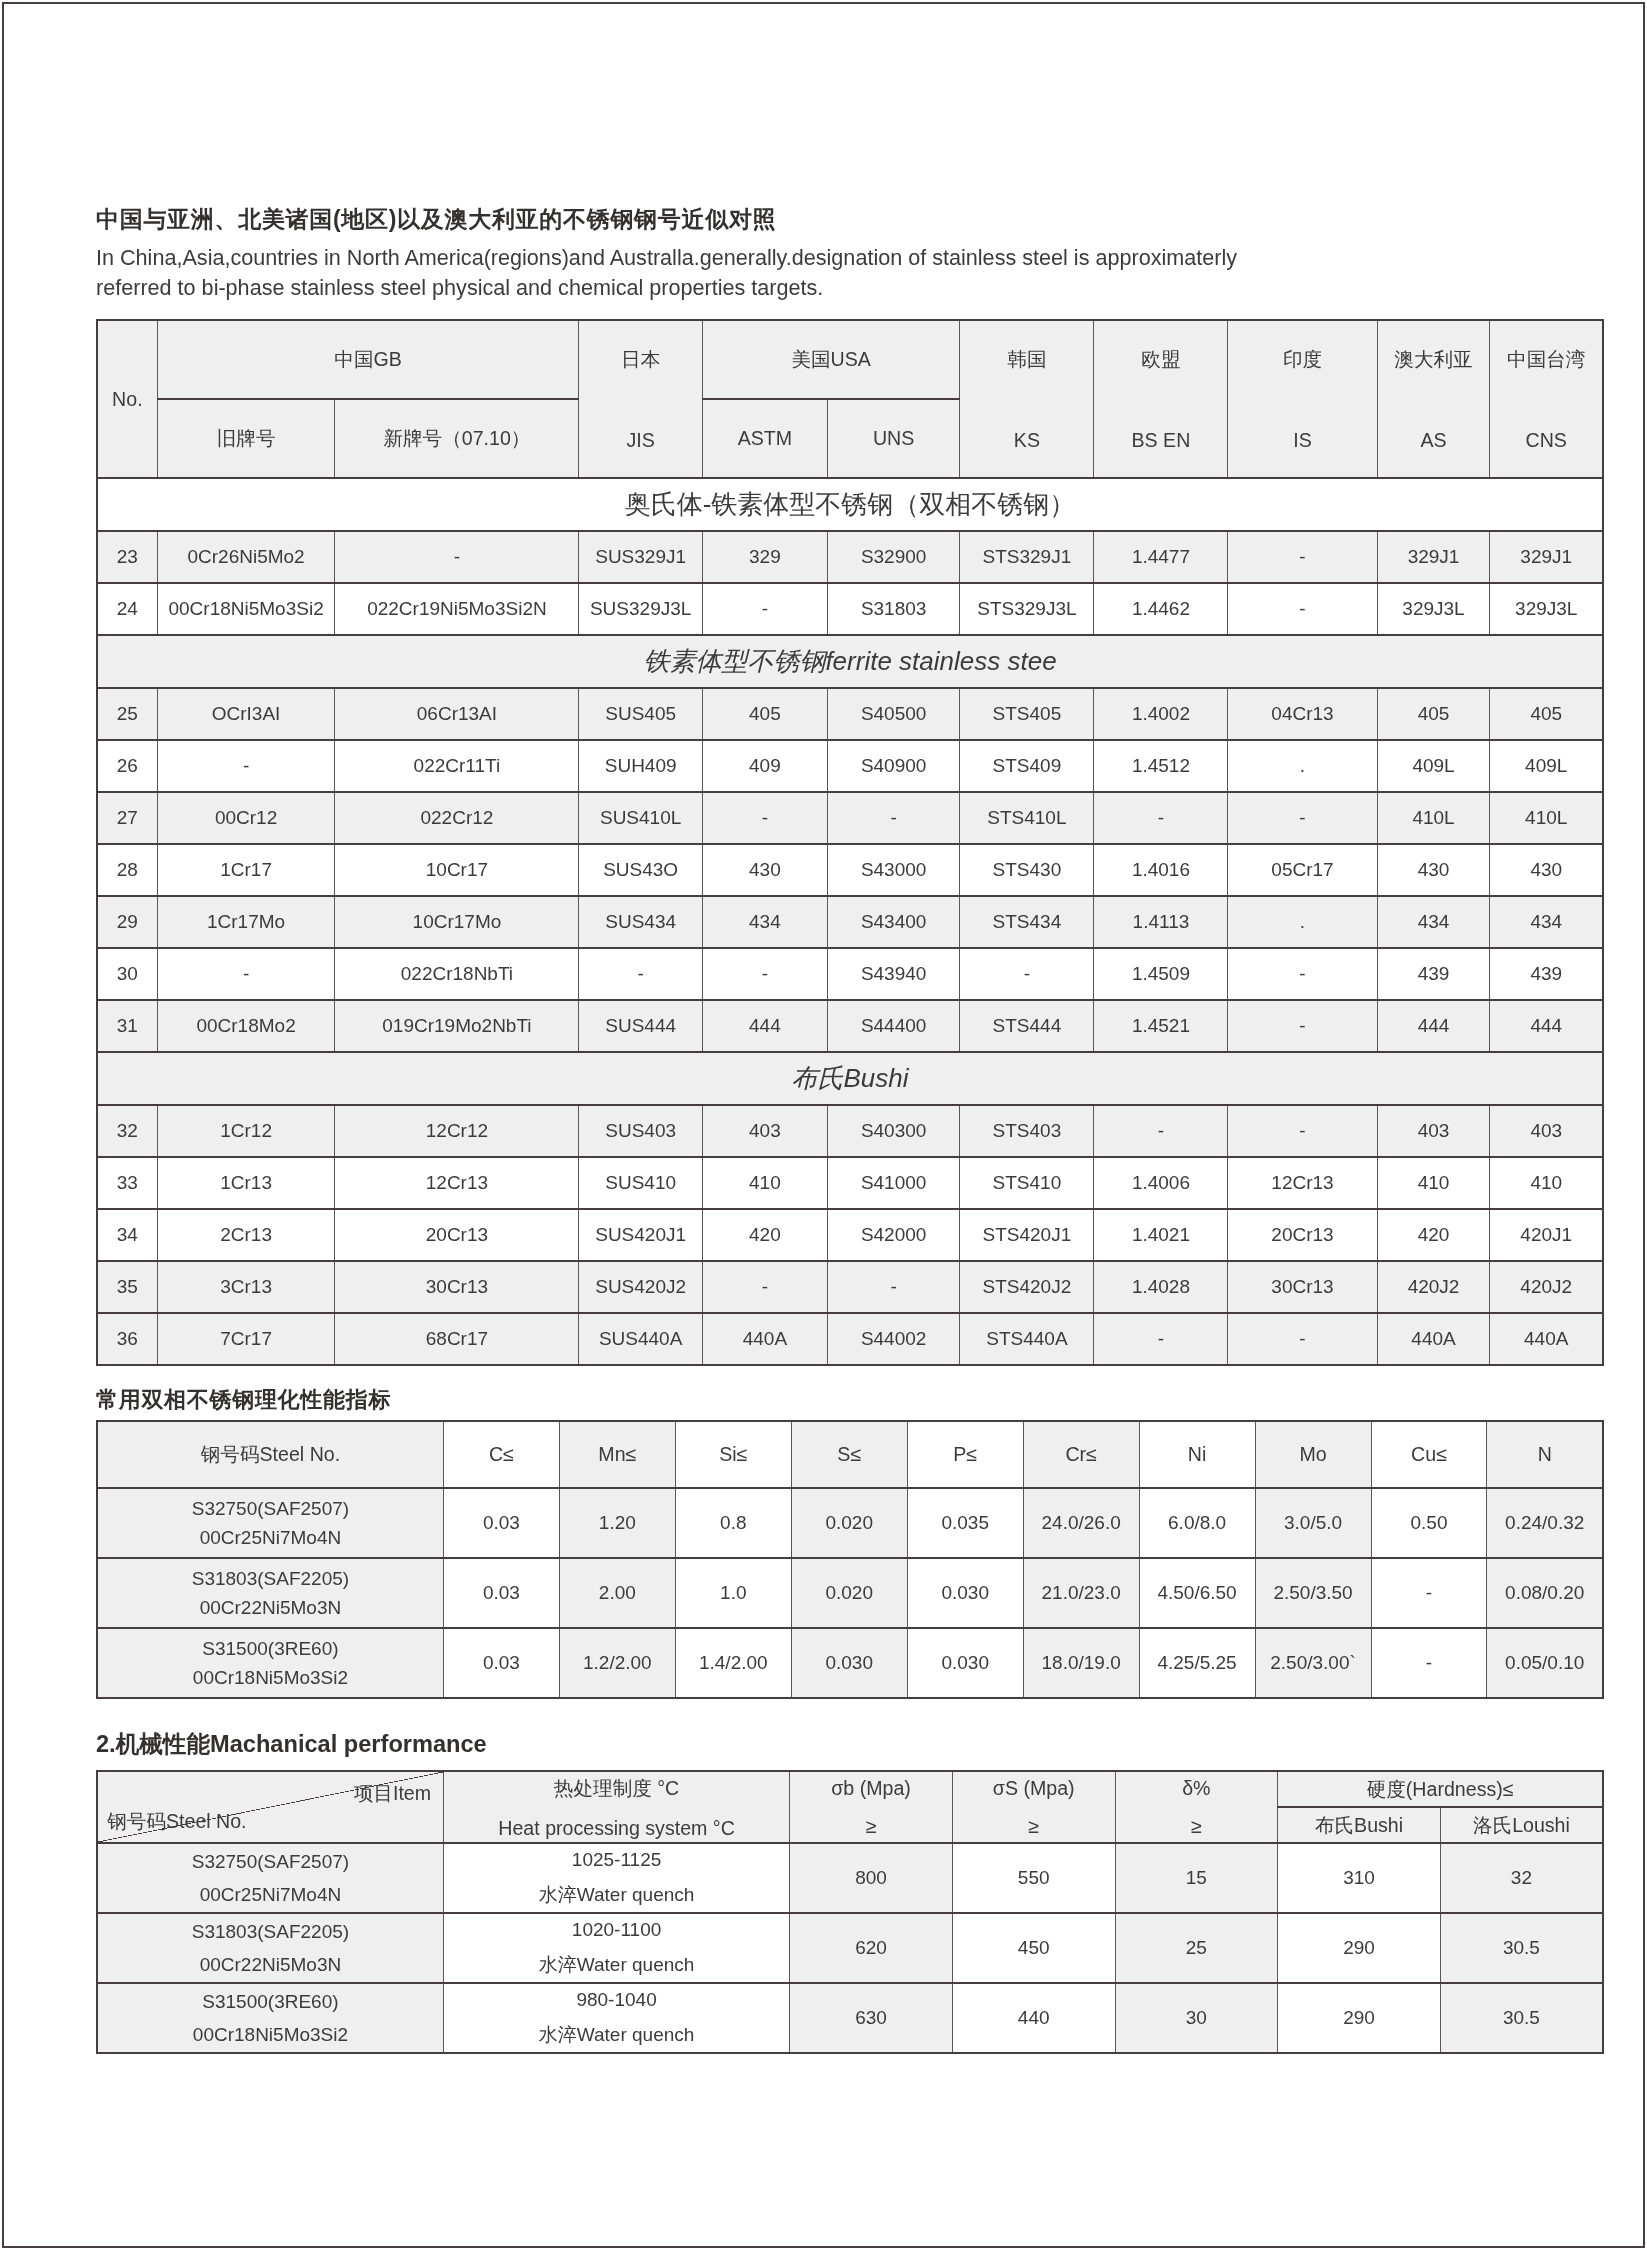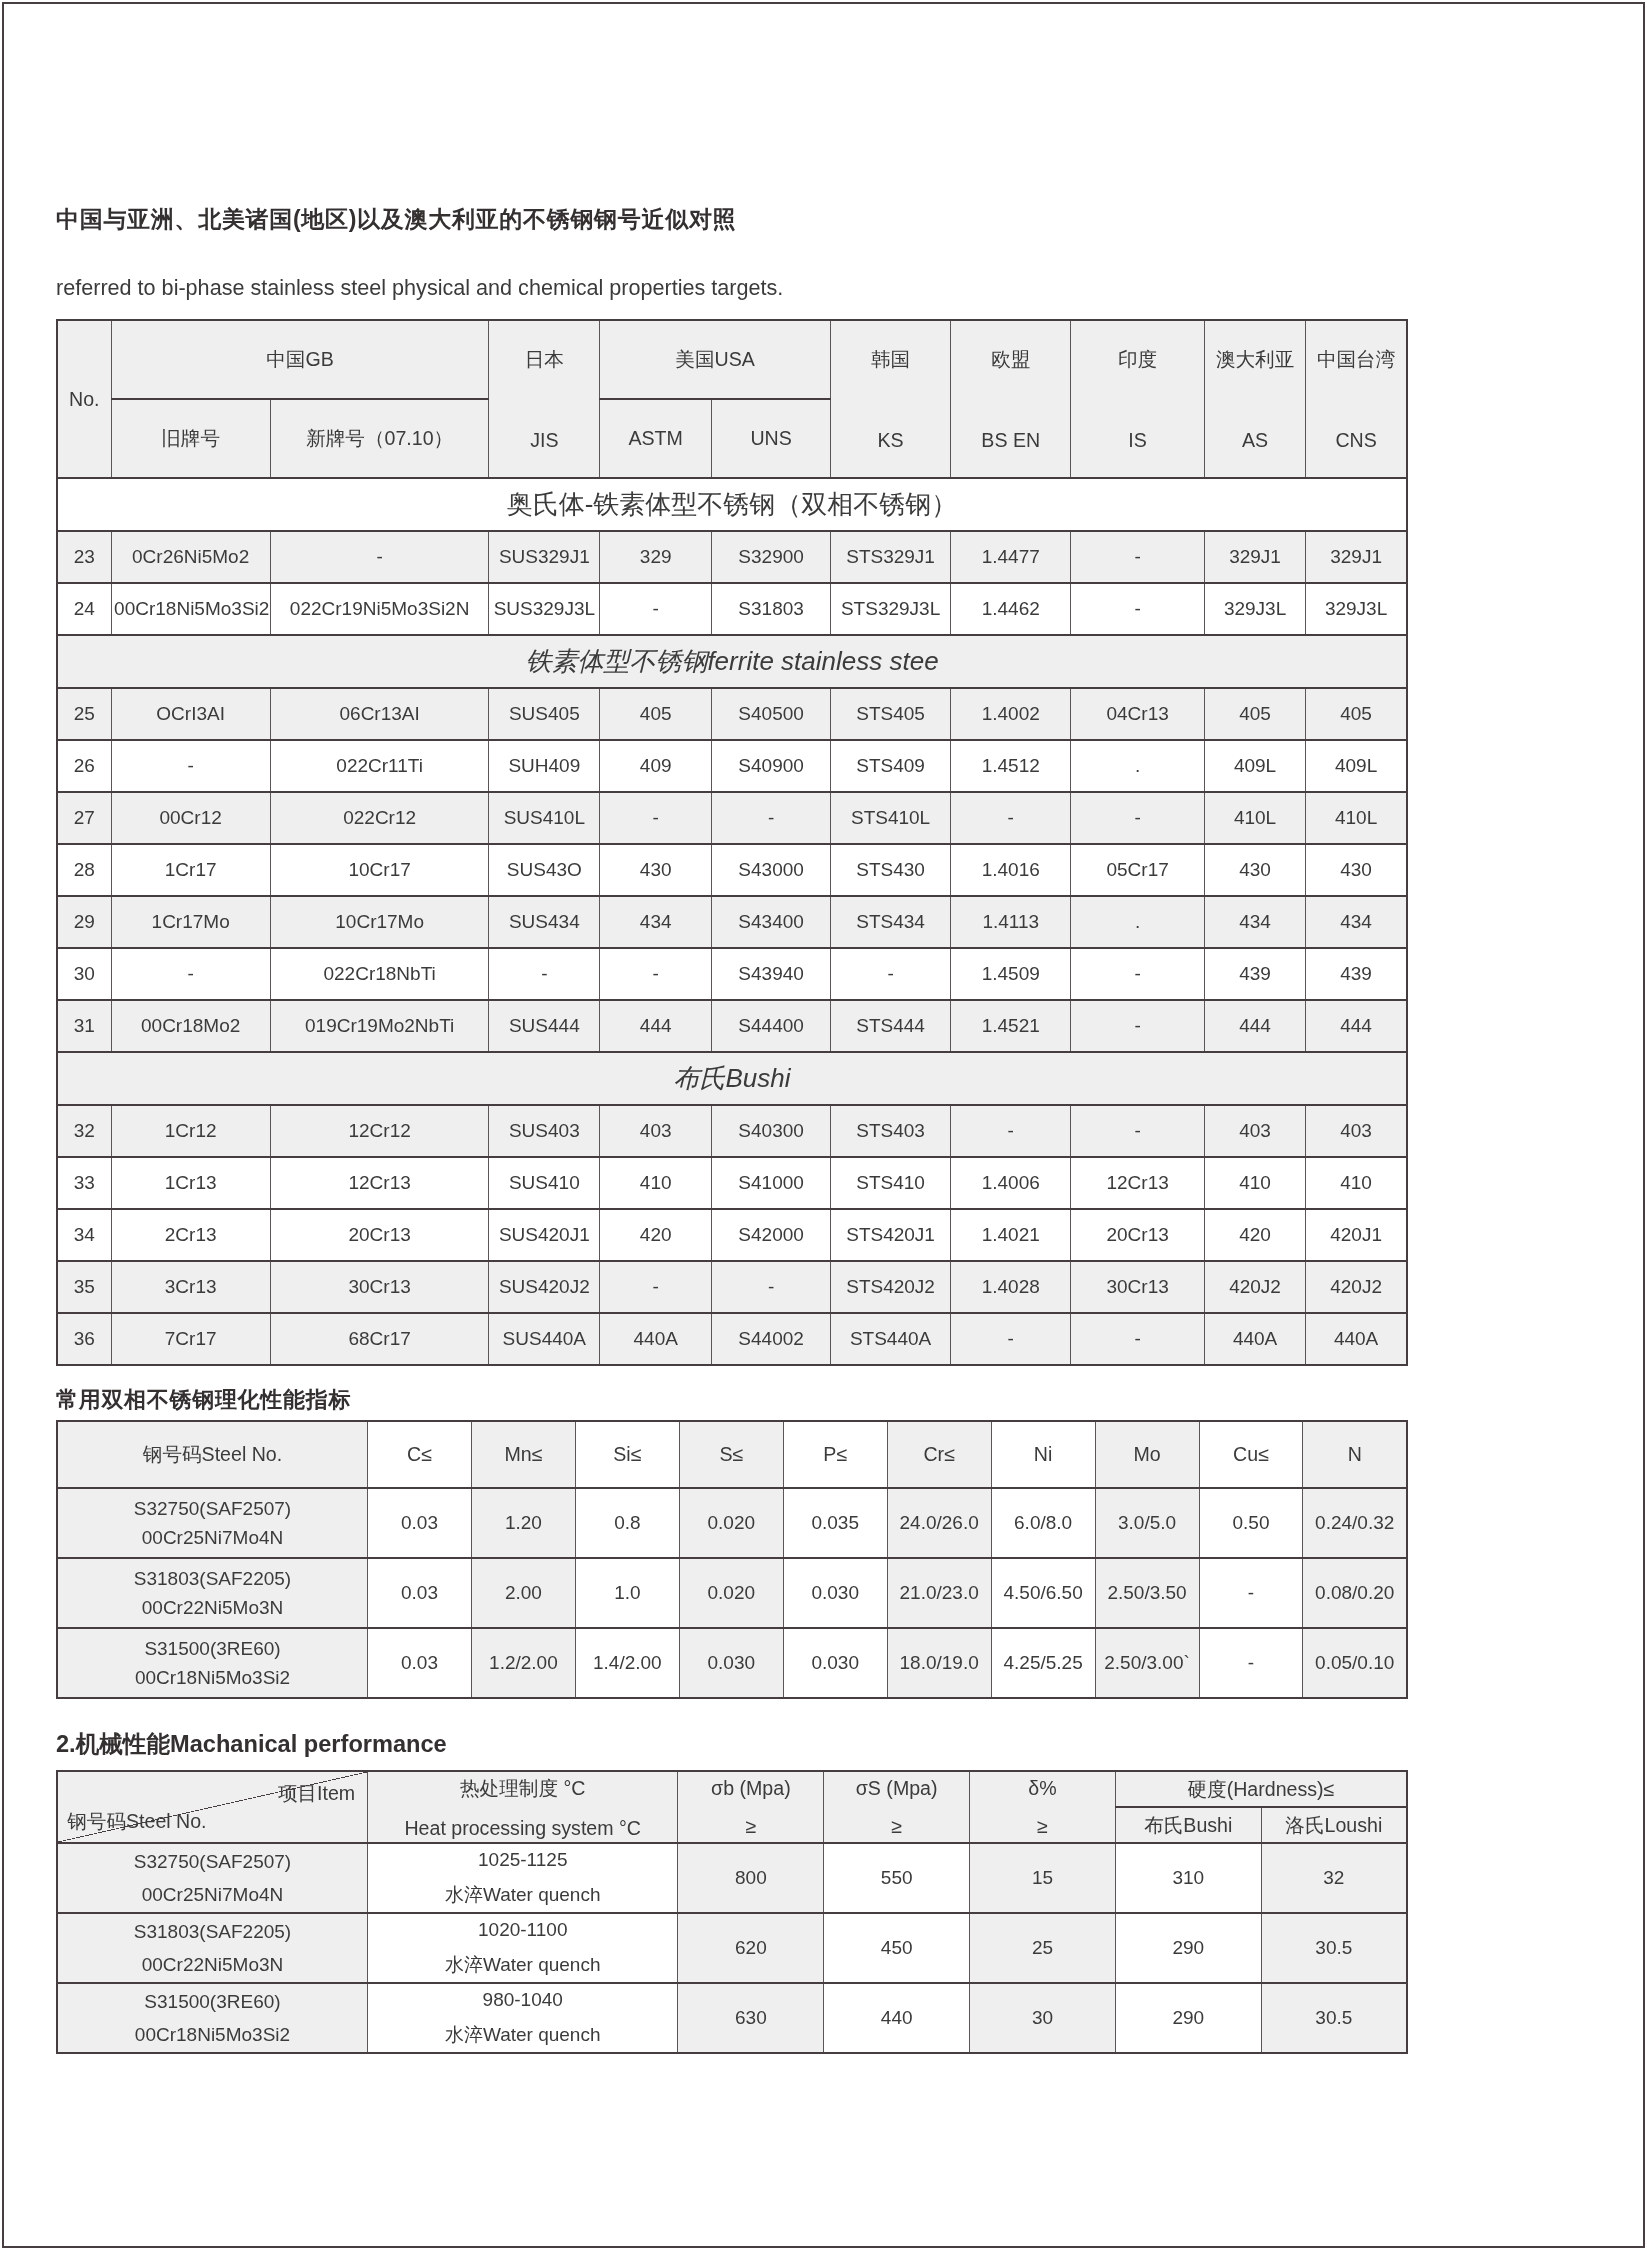--- a/index.html
+++ b/index.html
@@ -2,21 +2,21 @@
 <html style="font-size:10.5px"><head>
 <meta charset="utf-8">
 <style>
   html,body{margin:0;padding:0;}
   body{
     width:1647px;height:2250px;position:relative;background:#ffffff;
     font-family:"Liberation Sans","DejaVu Sans",sans-serif;
     color:#3b3b3b;
   }
   .page-frame{position:absolute;inset:2px;border:2.6px solid #463e40;pointer-events:none;}
-  .content{margin-left:56px;width:1352px;padding-top:204px;}
+  .content{margin-left:96px;width:1508px;padding-top:204px;}
 
   h1.title{font-size:23px;font-weight:bold;color:#343030;margin:0 0 7.9px 0;letter-spacing:0.7px;}
   p.intro{font-size:21.6px;color:#3b3b3b;margin:0 0 17px 0;line-height:1.38;}
 
   
   table.t{border-collapse:collapse;table-layout:fixed;width:100%;}
   table.t{border:2.6px solid #453d3f;}
   table.t th,table.t td{
     border-top:2px solid #453d3f;border-bottom:2px solid #453d3f;
     border-left:1.3px solid #5c5556;border-right:1.3px solid #5c5556;
@@ -57,21 +57,21 @@
 </style>
 </head>
 <body>
 
 <div class="page-frame"></div>
 
 <div class="content">
 
   <h1 class="title">中国与亚洲、北美诸国(地区)以及澳大利亚的不锈钢钢号近似对照</h1>
   <p class="intro">
-    <br>
+    <span>In China,Asia,countries in North America(regions)and Australla.generally.designation of stainless steel is approximaterly</span><br>
     <span>referred to bi-phase stainless steel physical and chemical properties targets.</span>
   </p>
 
   <table class="t main">
     <colgroup>
       <col style="width:4%">
         <col style="width:11.8%">
         <col style="width:16.2%">
       <col style="width:8.2%">
         <col style="width:8.3%">

